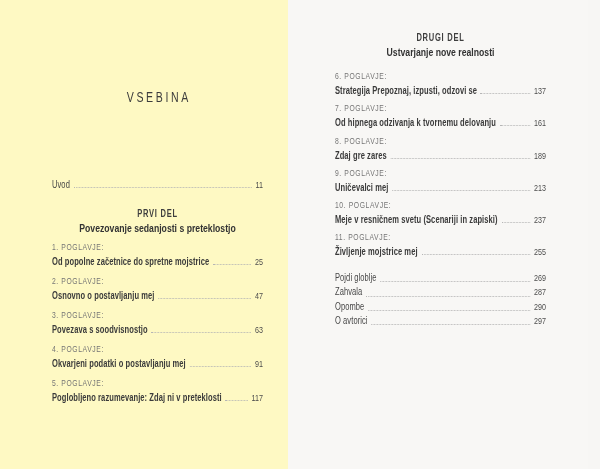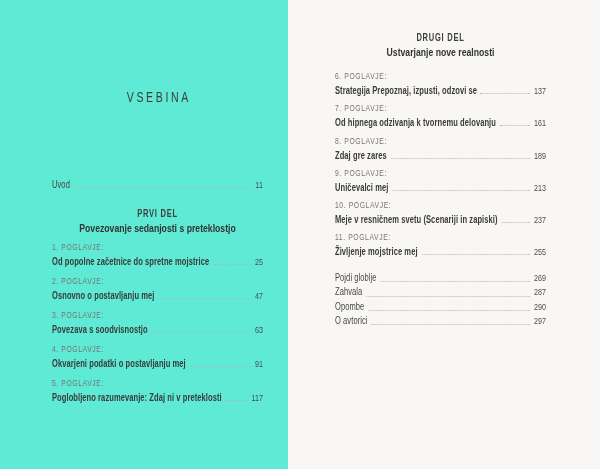--- a/index.html
+++ b/index.html
@@ -2,21 +2,21 @@
 <html><head>
 <meta charset="utf-8">
 <style>
   html, body { margin:0; padding:0; background:#ffffff; }
   .screen {
     position:relative; width:600px; height:469px; overflow:hidden;
     background:#f7f6f4;
     font-family:"Liberation Sans", "DejaVu Sans", sans-serif;
   }
   .page { position:absolute; top:0; height:469px; }
-  .page-left  { left:0;   width:351px; background:#5eead4; }
+  .page-left  { left:0;   width:351px; background:#fef9c3; }
   .page-right { left:288px; width:300px; background:#f8f7f5; }
   .gutter {
     position:absolute; top:0; left:294px; width:8px; height:469px;
     background:linear-gradient(to right, rgba(0,0,0,0) 0%, #e3e2e0 38%, #d9d8d6 50%, #ffffff 72%, rgba(255,255,255,0) 100%);
   }
   
   .content {
     position:absolute; top:0; width:280px; height:469px;
     transform:scaleX(0.7536); transform-origin:0 0;
   }

